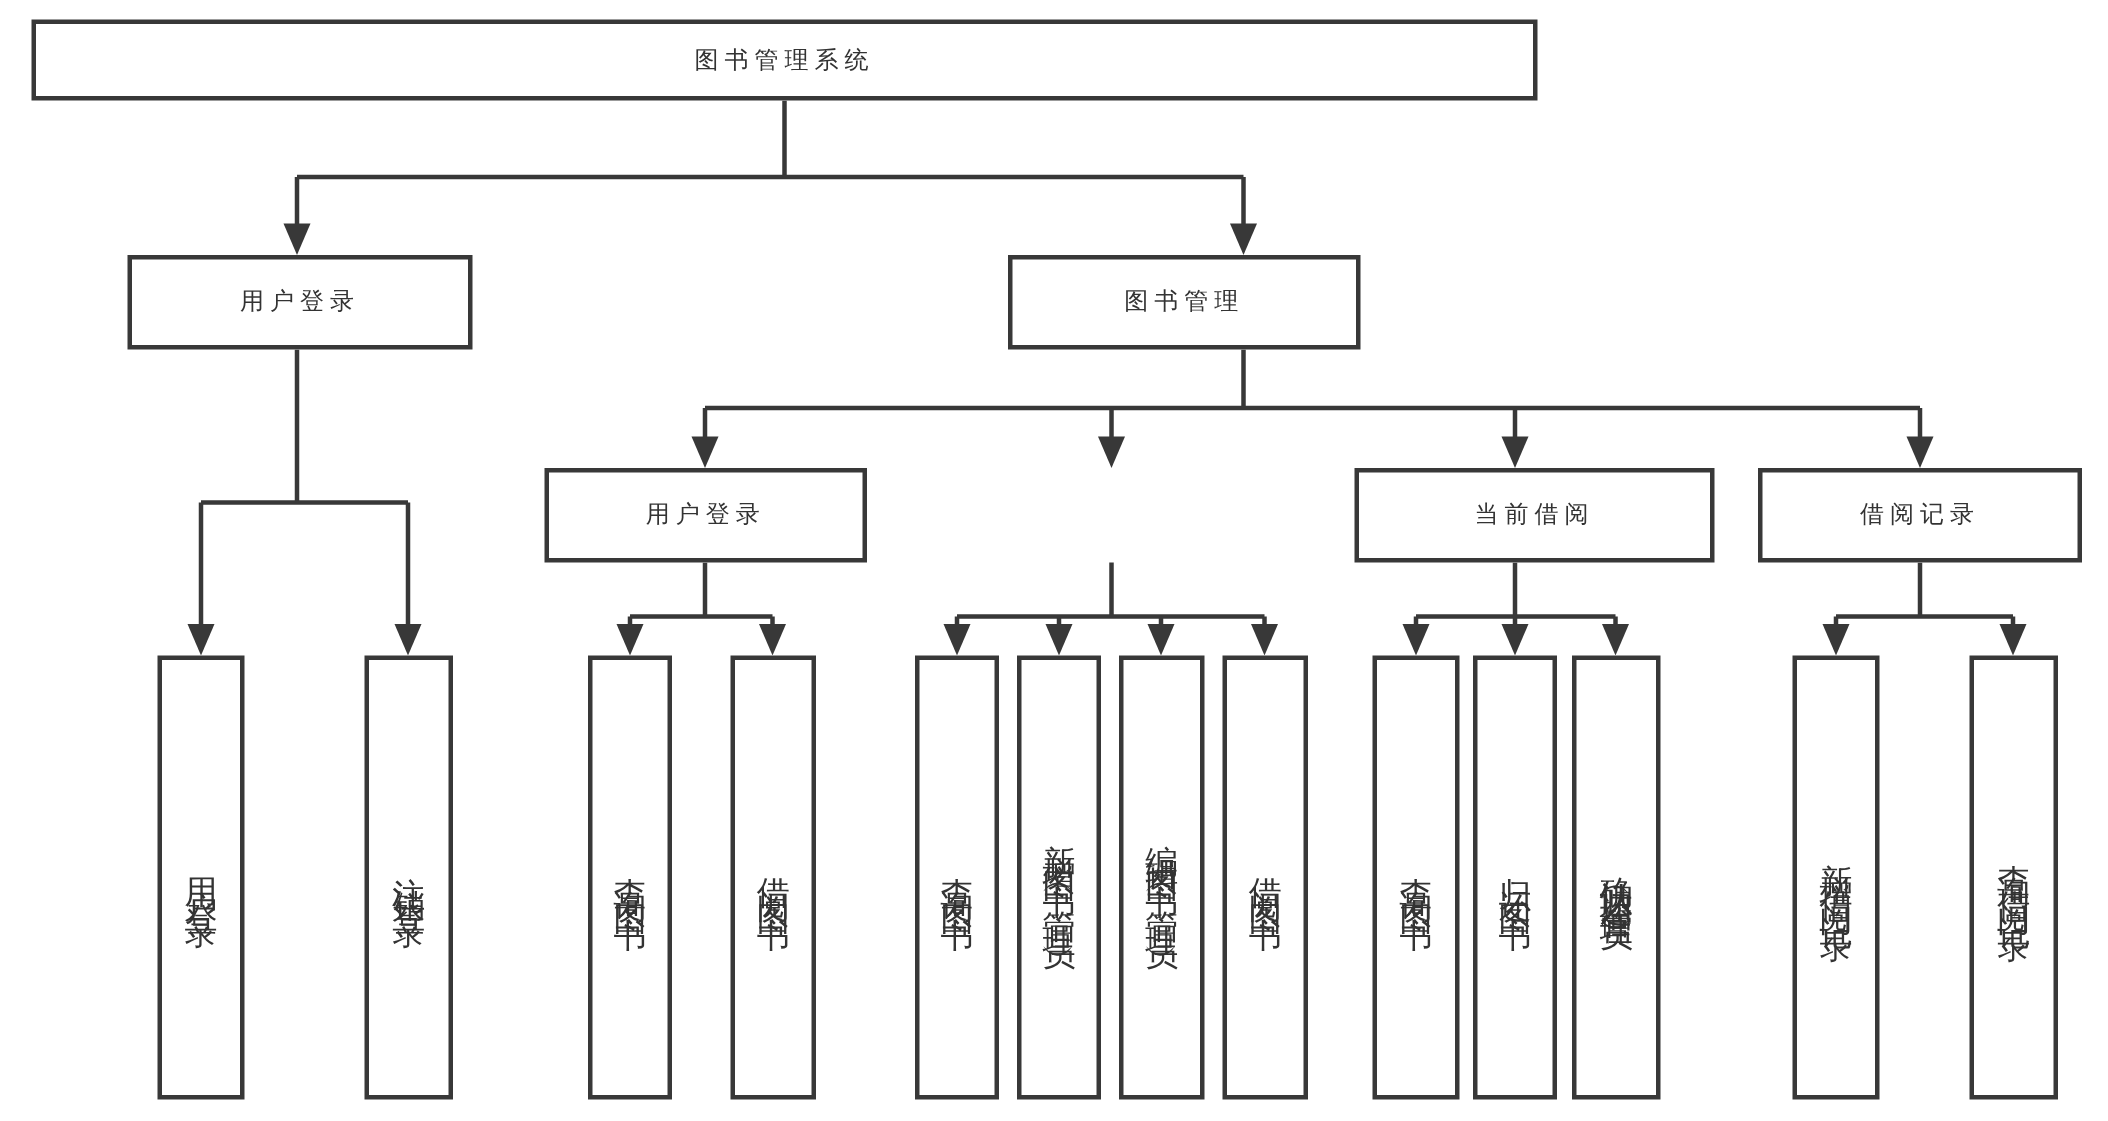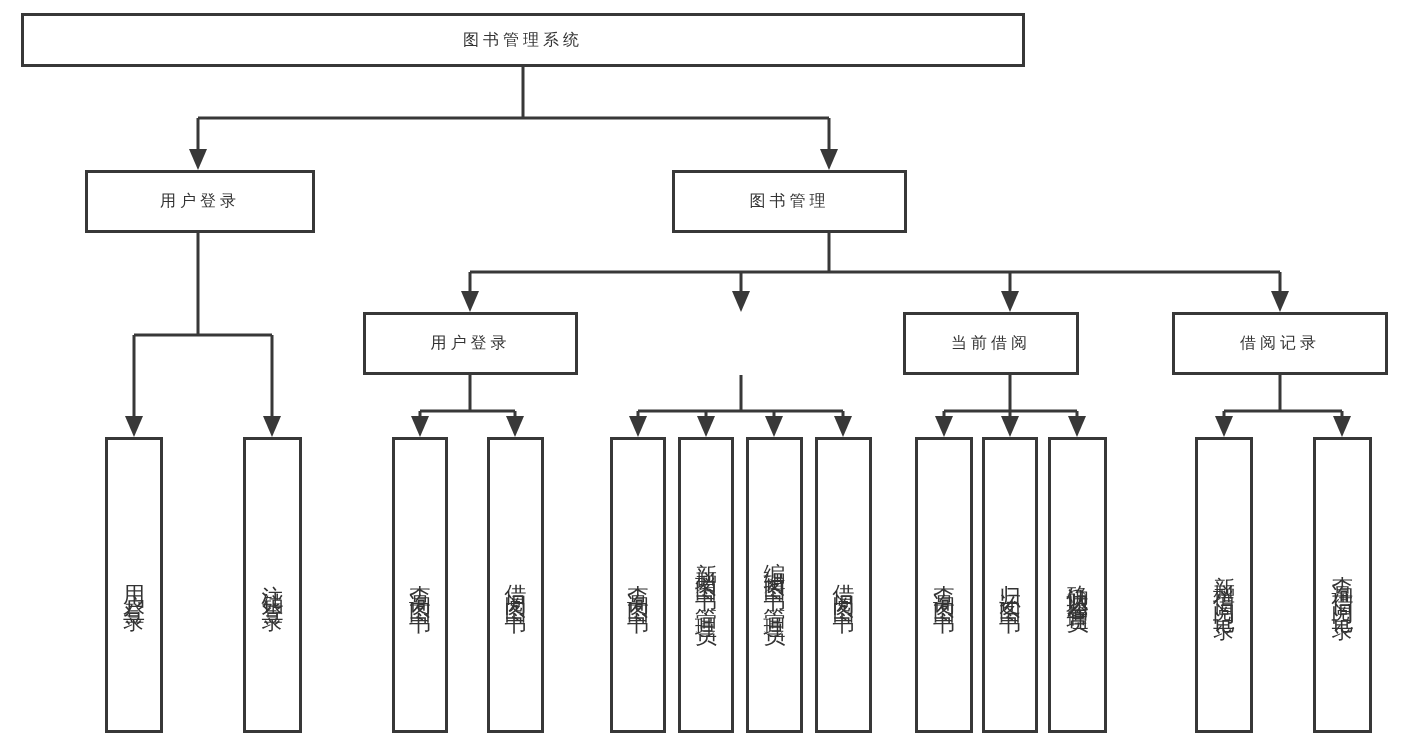--- a/index.html
+++ b/index.html
@@ -72,21 +72,21 @@
   <div class="node" style="left:85px;top:170px;width:230px;height:63px">
     <span class="hlabel">用户登录</span>
   </div>
   <div class="node" style="left:672px;top:170px;width:235px;height:63px">
     <span class="hlabel">图书管理</span>
   </div>
 
   <div class="node" style="left:363px;top:312px;width:215px;height:63px">
     <span class="hlabel">用户登录</span>
   </div>
-  <div class="node" style="left:903px;top:312px;width:176px;height:63px">
+  <div class="node" style="left:903px;top:312px;width:240px;height:63px">
     <span class="hlabel">当前借阅</span>
   </div>
   <div class="node" style="left:1172px;top:312px;width:216px;height:63px">
     <span class="hlabel">借阅记录</span>
   </div>
 
   <div class="node" style="left:105px;top:437px;width:58px;height:296px">
     <span class="vlabel">用户登录</span>
   </div>
   <div class="node" style="left:243px;top:437px;width:59px;height:296px">

